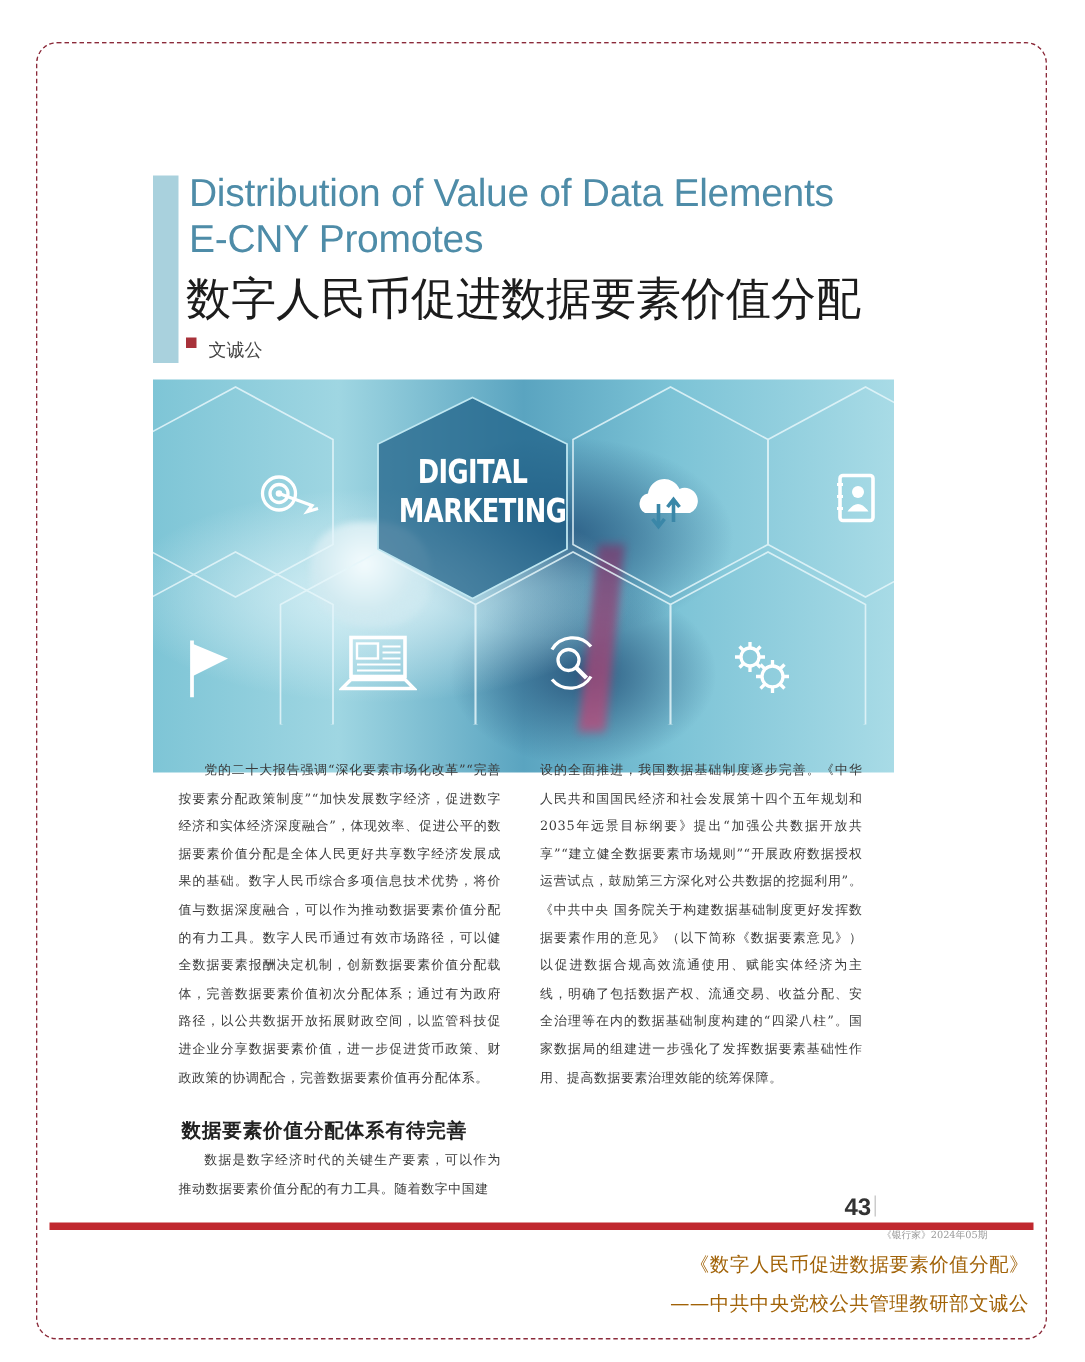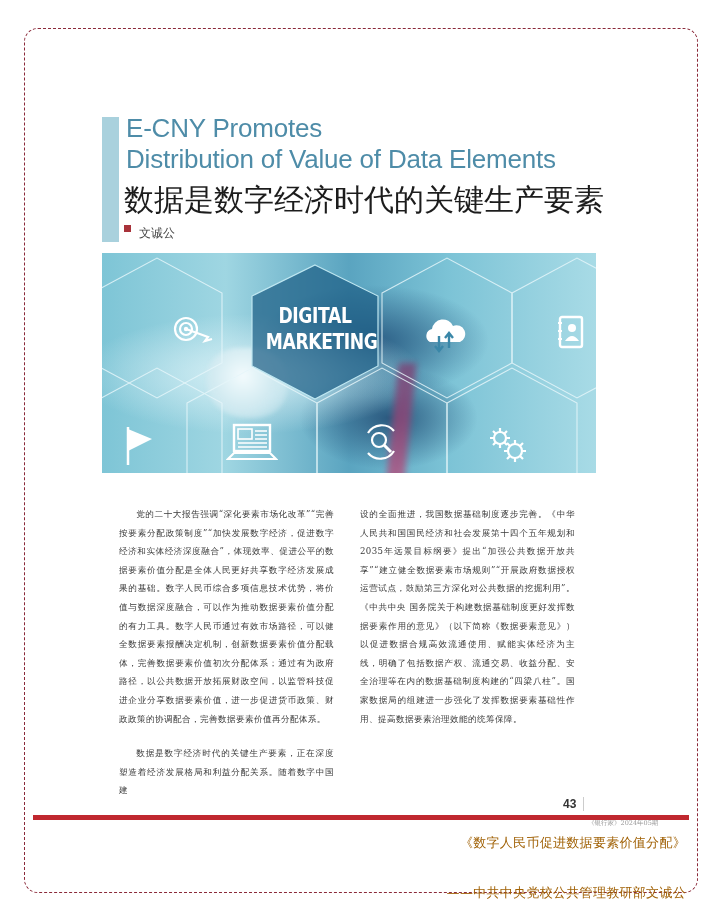--- a/index.html
+++ b/index.html
@@ -27,21 +27,21 @@
       font-size: 30px; line-height: 40px; letter-spacing: 0px;
     }
     .author {
       position: absolute; left: 124px; top: 225px; display: flex; gap: 8px;
       font-family: "DejaVu Serif", serif; font-size: 12px; color: #444;
     }
     .author .sq { width: 7px; height: 7px; background: #a8323a; display: inline-block; }
 
     
     .hero {
-      position: absolute; left: 102px; top: 253px; width: 494px; height: 220px; overflow: hidden;
+      position: absolute; left: 102px; top: 253px; width: 494px; height: 262px; overflow: hidden;
       background:
         radial-gradient(ellipse at 30% 55%, #d8f0f6 0%, rgba(216,240,246,0) 35%),
         radial-gradient(ellipse at 55% 40%, #2c5f86 0%, rgba(44,95,134,0) 30%),
         radial-gradient(ellipse at 58% 75%, #2b5a80 0%, rgba(43,90,128,0) 22%),
         linear-gradient(90deg, #7ec5d6 0%, #9fd6e2 25%, #5aa4c0 50%, #7cc3d6 70%, #a8dbe6 100%);
     }
     .hero .tie {
       position: absolute; left: 290px; top: 110px; width: 18px; height: 125px;
       background: linear-gradient(180deg, #7a3c70, #c04a7a); opacity: 0.75; filter: blur(3px);
       transform: skewX(-6deg);
@@ -71,48 +71,48 @@
     .col-right { left: 344px; }
     .subhead {
       font-family: "DejaVu Sans", sans-serif; font-weight: bold; font-size: 13px; color: #222;
       line-height: 20px; margin: 17px 0 0 0; padding-left: 18px; letter-spacing: 0.6px;
     }
     .p-after-sub { margin-top: 0 !important; }
 
     
     .pagenum {
       position: absolute; left: 563px; top: 797px; font-family: "Liberation Sans", sans-serif;
-      font-weight: bold; font-size: 12px; color: #333; text-align: center;
+      font-weight: bold; font-size: 16px; color: #333; text-align: center;
     }
     .pagesep { position: absolute; left: 583px; top: 797px; width: 1px; height: 14px; background: #ccc; }
     .journal {
       position: absolute; left: 588px; top: 799px; font-family: "DejaVu Serif", serif; font-size: 6.5px; color: #999;
       white-space: nowrap;
       margin-top: 20px;
     }
     .redbar { position: absolute; left: 33px; top: 815px; width: 656px; height: 5px; background: #c0282f; }
 
     .caption {
       position: absolute; right: 37px; font-family: "DejaVu Sans", sans-serif; color: #a16207; font-size: 13px;
       white-space: nowrap; letter-spacing: 0.3px;
     }
     .caption-1 { top: 834px; }
-    .caption-2 { top: 860px; margin-top: 24px; }
+    .caption-2 { top: 860px; }
   </style>
 </head>
 <body>
 
 <div class="frame"></div>
 
 <div class="title-bar"></div>
 <div class="title-en">
+  <div>Distribution of Value of Data Elements</div>
   <div>E-CNY Promotes</div>
-  <div>Distribution of Value of Data Elements</div>
 </div>
-<div class="title-cn">数据是数字经济时代的关键生产要素</div>
+<div class="title-cn">数字人民币促进数据要素价值分配</div>
 <div class="author">
   <span class="sq"></span>
   <span>文诚公</span>
 </div>
 
 <div class="hero">
   <div class="hand"></div>
   <div class="tie"></div>
   <svg class="hexes" width="494" height="230" viewBox="0 0 494 230">
     <g fill="none" stroke="#e6f6fa" stroke-width="1.1" opacity="0.85">
@@ -171,21 +171,22 @@
       <circle cx="13" cy="13" r="6"></circle>
         <circle cx="28" cy="26" r="7"></circle>
       <path d="M13 3 v4 M13 19 v4 M3 13 h4 M19 13 h4 M6 6 l3 3 M17 17 l3 3 M20 6 l-3 3 M6 20 l3 -3"></path>
       <path d="M28 15 v4 M28 33 v4 M17 26 h4 M35 26 h4 M20 18 l3 3 M33 31 l3 3 M36 18 l-3 3 M20 34 l3 -3"></path>
     </g>
   </svg>
 </div>
 
 <div class="col col-left">
   <p>党的二十大报告强调“深化要素市场化改革”“完善按要素分配政策制度”“加快发展数字经济，促进数字经济和实体经济深度融合”，体现效率、促进公平的数据要素价值分配是全体人民更好共享数字经济发展成果的基础。数字人民币综合多项信息技术优势，将价值与数据深度融合，可以作为推动数据要素价值分配的有力工具。数字人民币通过有效市场路径，可以健全数据要素报酬决定机制，创新数据要素价值分配载体，完善数据要素价值初次分配体系；通过有为政府路径，以公共数据开放拓展财政空间，以监管科技促进企业分享数据要素价值，进一步促进货币政策、财政政策的协调配合，完善数据要素价值再分配体系。</p>
-  <p class="p-after-sub">数据是数字经济时代的关键生产要素，正在深度塑造着经济发展格局和利益分配关系。随着数字中国建</p>
+  <div class="subhead">数据要素价值分配体系有待完善</div>
+  <p class="p-after-sub">数据是数字经济时代的关键生产要素，可以作为推动数据要素价值分配的有力工具。随着数字中国建</p>
 </div>
 
 <div class="col col-right">
   <p style="text-indent:0">设的全面推进，我国数据基础制度逐步完善。《中华人民共和国国民经济和社会发展第十四个五年规划和2035年远景目标纲要》提出“加强公共数据开放共享”“建立健全数据要素市场规则”“开展政府数据授权运营试点，鼓励第三方深化对公共数据的挖掘利用”。《中共中央 国务院关于构建数据基础制度更好发挥数据要素作用的意见》（以下简称《数据要素意见》）以促进数据合规高效流通使用、赋能实体经济为主线，明确了包括数据产权、流通交易、收益分配、安全治理等在内的数据基础制度构建的“四梁八柱”。国家数据局的组建进一步强化了发挥数据要素基础性作用、提高数据要素治理效能的统筹保障。</p>
 </div>
 
 <div class="pagenum">43</div>
 <div class="pagesep"></div>
 <div class="journal">《银行家》2024年05期</div>
 <div class="redbar"></div>

